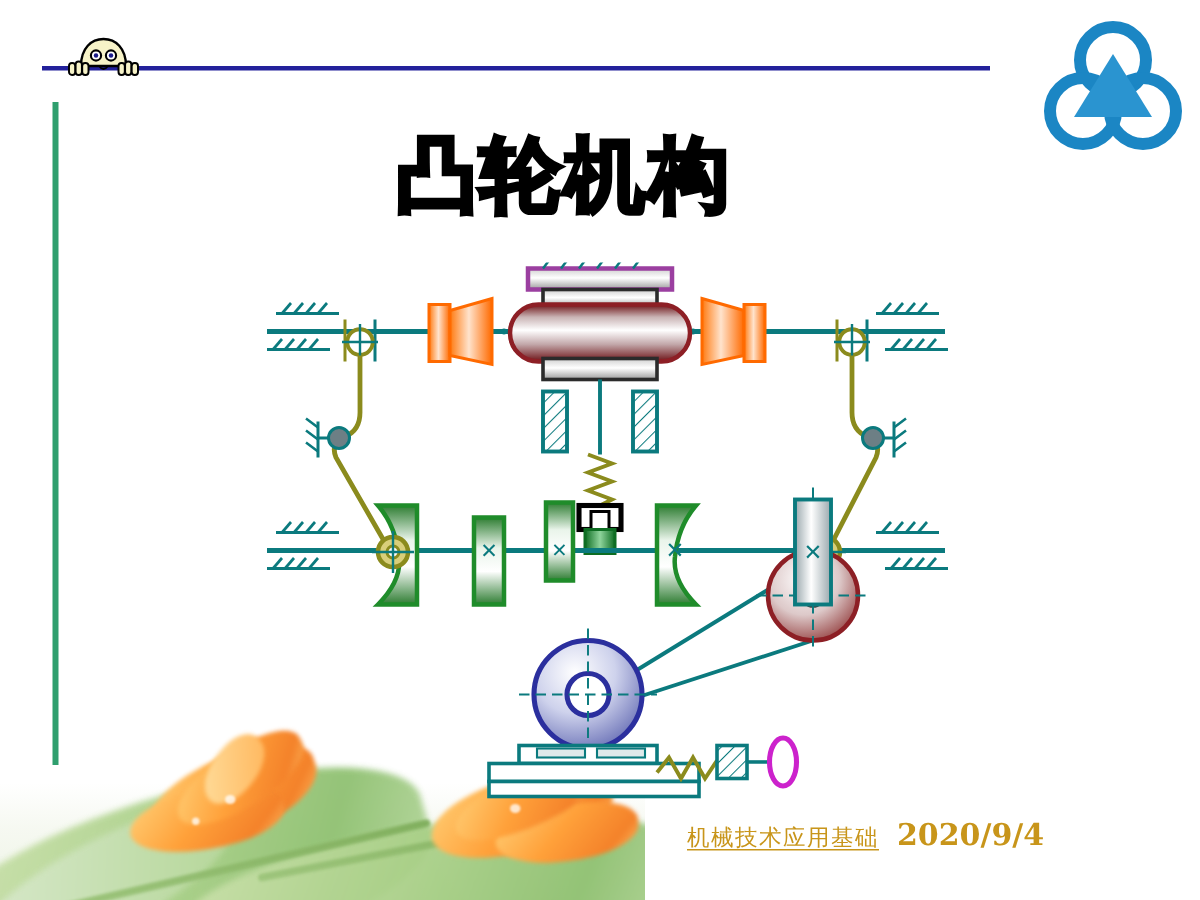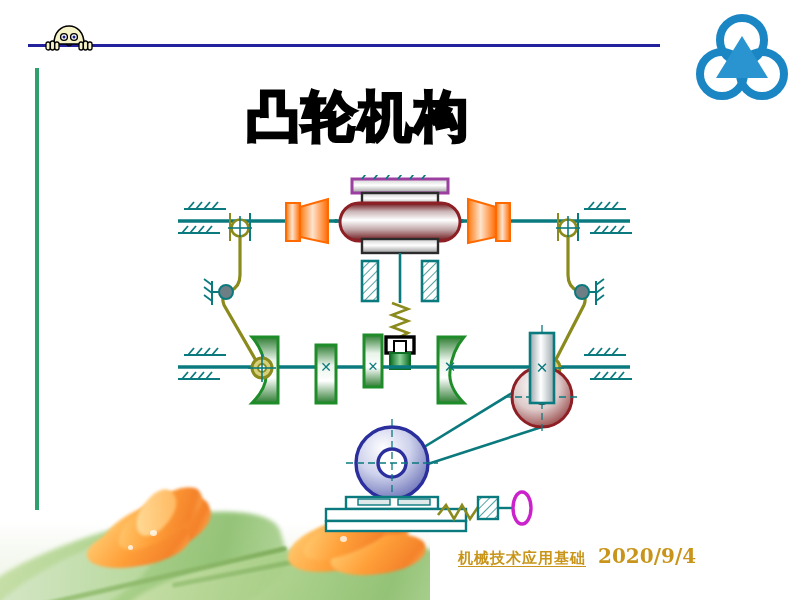--- a/index.html
+++ b/index.html
@@ -56,41 +56,41 @@
 
   
   .peek{position:absolute;left:44px;top:22px;width:50px;height:34px;}
 
   
   .logo{position:absolute;left:694px;top:12px;width:96px;height:100px;}
 
   
   .title{
     position:absolute;left:246px;top:88px;width:260px;height:62px;
-    text-align:left;
+    text-align:center;
     font-family:"DejaVu Sans","Liberation Sans",sans-serif;
     font-size:54px;font-weight:700;line-height:58px;
     color:#ffffff;
     -webkit-text-stroke:3px #000;
     letter-spacing:2px;
     white-space:nowrap;
   }
 
   
   .drawing{position:absolute;left:150px;top:175px;width:520px;height:360px;}
 
   
   .footer{
     position:absolute;left:458px;top:544px;height:22px;
     display:flex;align-items:baseline;gap:12px;
     color:#c8951a;white-space:nowrap;
   }
   .footer .cn{
     font-family:"DejaVu Serif","Liberation Serif",serif;
-    font-size:15px;font-weight:700;color:#c8951a;
+    font-size:15px;font-weight:400;color:#c8951a;
     text-decoration:underline;text-underline-offset:3px;
     letter-spacing:1px;
   }
   .footer .dt{
     font-family:"DejaVu Serif","Liberation Serif",serif;
     font-size:20px;font-weight:700;color:#c8951a;
   }
 </style>
 </head>
 <body>

